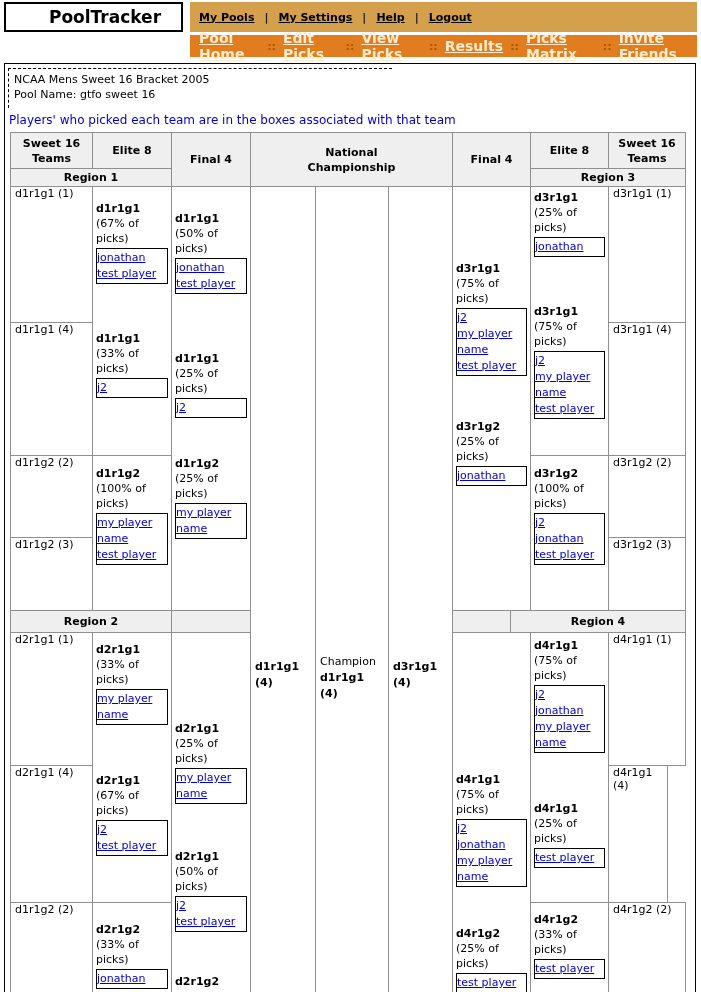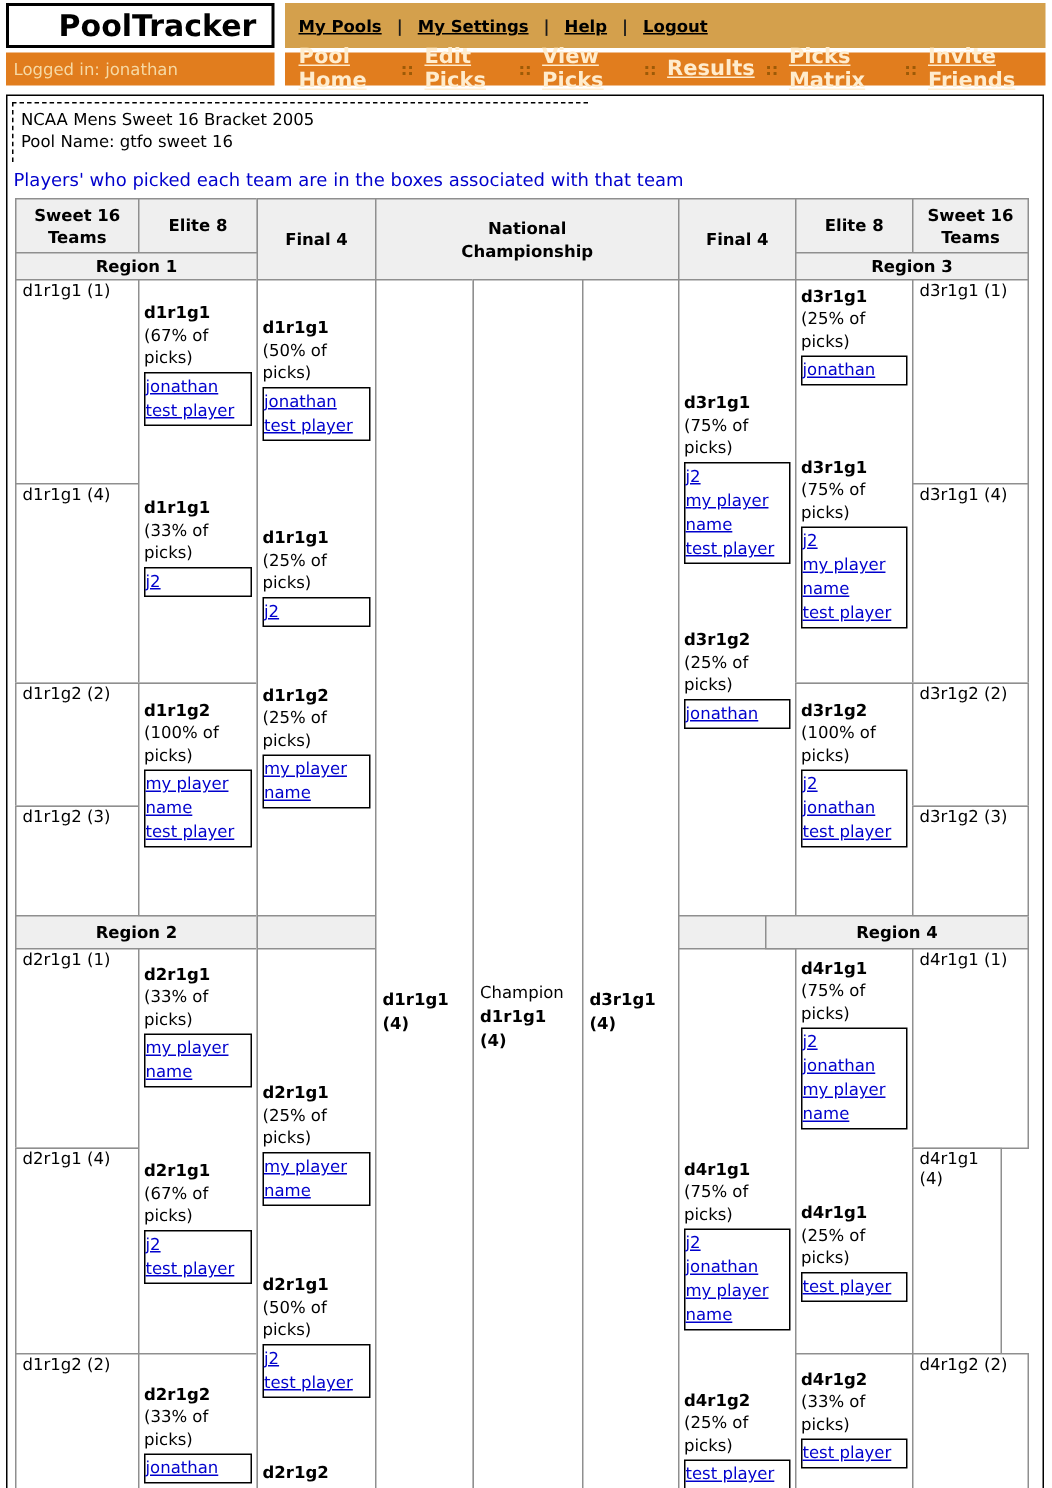--- a/index.html
+++ b/index.html
@@ -3,21 +3,21 @@
 <meta charset="utf-8">
 <style>
   html,body{margin:0;padding:0;background:#fff;}
   #page{position:relative;width:701px;height:992px;overflow:hidden;background:#fff;
         font-family:"DejaVu Sans","Liberation Sans",sans-serif;font-size:11px;color:#000;}
   .abs{position:absolute;box-sizing:border-box;}
   
   .gold{background:#d4a04c;}
   .orange{background:#e17d1e;}
   .logo-box{left:4px;top:2px;width:179px;height:30px;background:#fff;border:2px solid #000;
-            display:flex;align-items:center;justify-content:center;font-weight:bold;font-size:20px;padding-left:23px;}
+            display:flex;align-items:center;justify-content:center;font-weight:bold;font-size:17px;padding-left:23px;}
   .gold-right{left:190px;top:2px;width:507px;height:30px;display:flex;align-items:center;padding-left:9px;}
   .gold-right a{color:#000;font-weight:bold;text-decoration:underline;font-size:11px;}
   .vsep{display:inline-block;margin:0 10px;color:#1a1a1a;font-weight:bold;}
   .orange-left{left:4px;top:35px;width:179px;height:22px;display:flex;align-items:center;padding-left:5px;
                color:#f6d9a4;font-size:11px;}
   .orange-right{left:190px;top:35px;width:507px;height:22px;display:flex;align-items:center;padding-left:9px;}
   .orange-right a{color:#ffeccd;font-weight:bold;text-decoration:underline;font-size:14px;}
   .osep{margin:0 7px;color:#9d5a07;font-weight:bold;}
   
   .content-box{left:4px;top:63px;width:692px;height:940px;border:1px solid #000;background:#fff;}
@@ -48,23 +48,20 @@
   <div class="abs gold gold-right">
     <a href="#">My Pools</a>
     <span class="vsep">|</span>
     <a href="#">My Settings</a>
     <span class="vsep">|</span>
     <a href="#">Help</a>
     <span class="vsep">|</span>
     <a href="#">Logout</a>
   </div>
 
-  <div class="abs orange orange-left">
-    <span>Logged in: jonathan</span>
-  </div>
   <div class="abs orange orange-right">
     <a href="#">Pool Home</a>
     <span class="osep">::</span>
     <a href="#">Edit Picks</a>
     <span class="osep">::</span>
     <a href="#">View Picks</a>
     <span class="osep">::</span>
     <a href="#">Results</a>
     <span class="osep">::</span>
     <a href="#">Picks Matrix</a>

